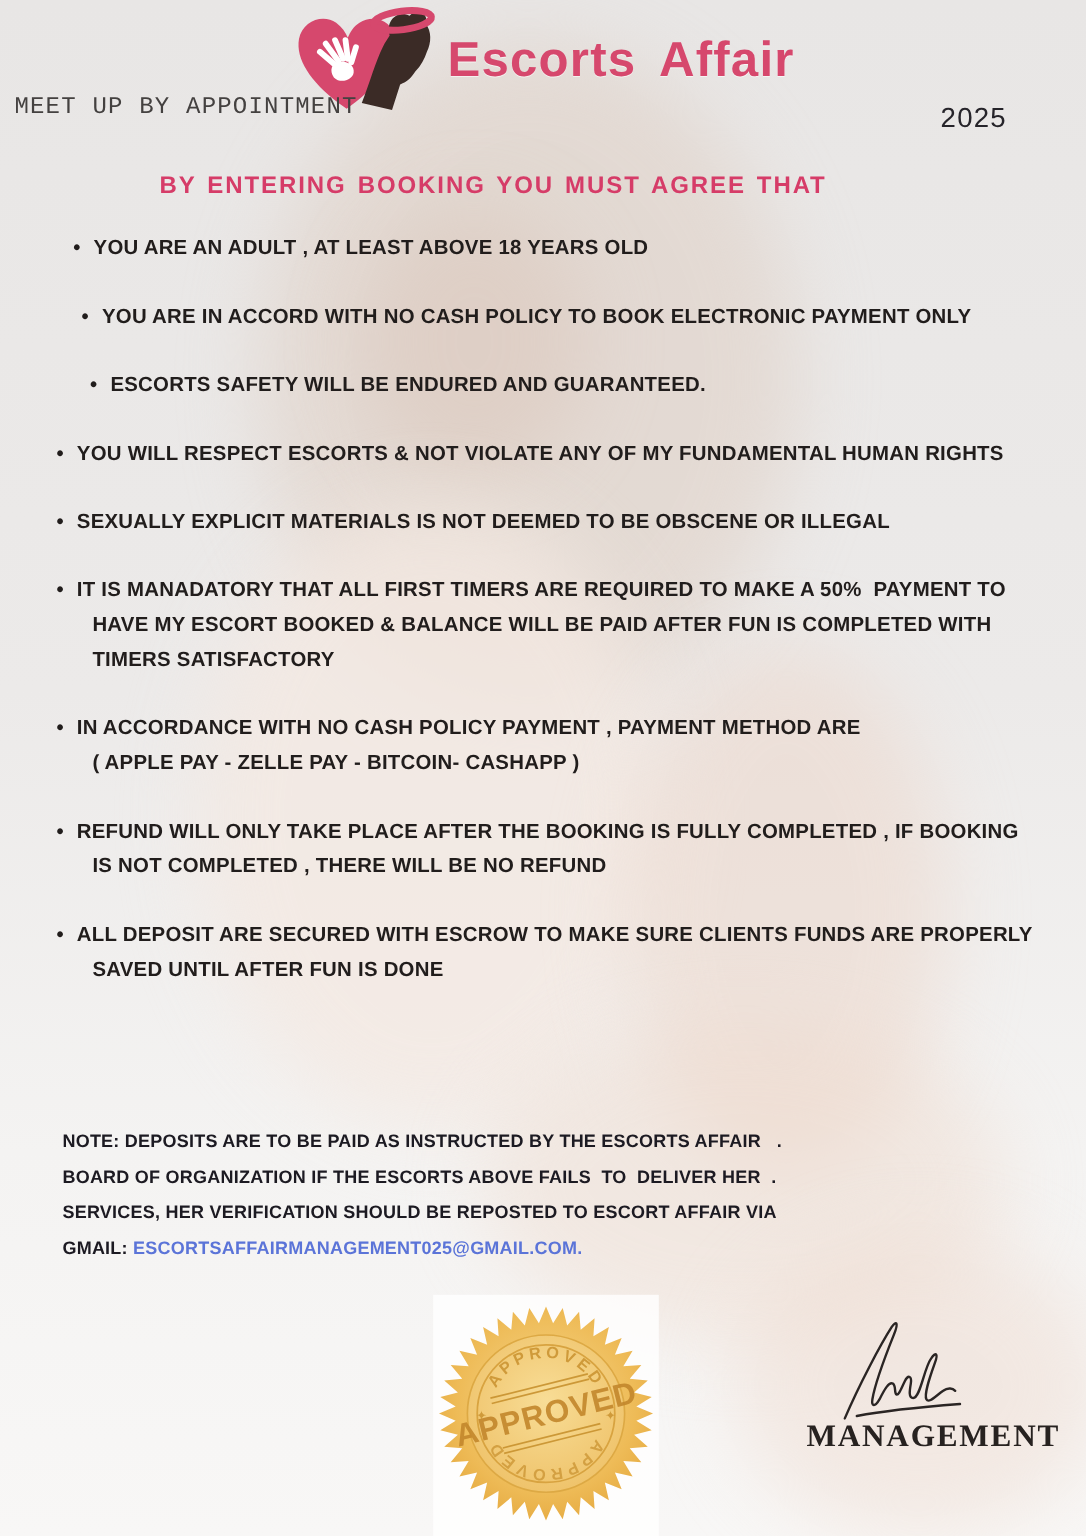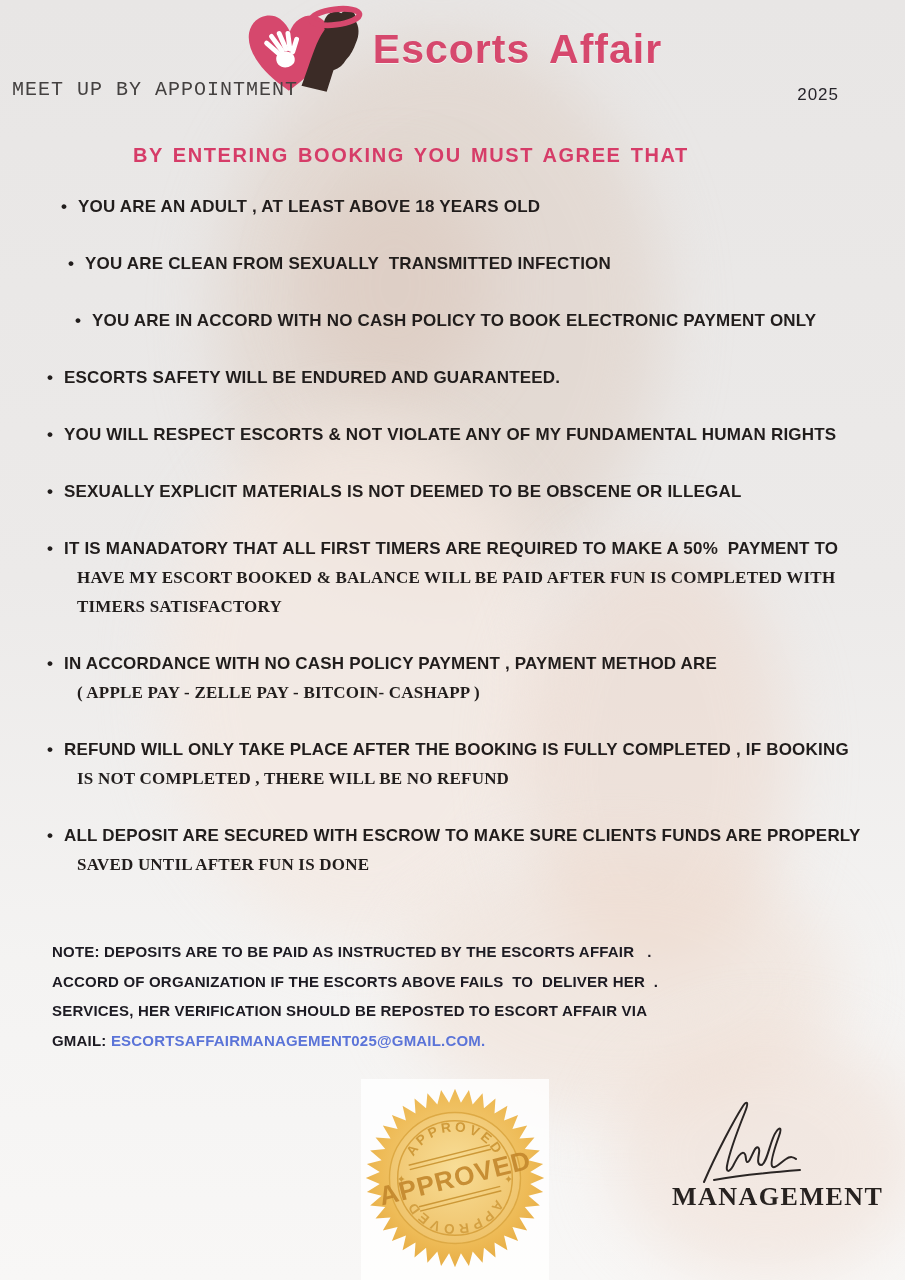--- a/index.html
+++ b/index.html
@@ -17,33 +17,33 @@
   .b-leg{left:400px;top:850px;width:440px;height:270px;background:#eedacd;opacity:.45;}
   .b-hand{left:610px;top:1030px;width:310px;height:250px;background:#eedbd0;opacity:.5;}
 
   .logo{position:absolute;top:4px;left:50%;transform:translateX(-50%);display:flex;align-items:center;gap:4px;}
   .logo svg{display:block;}
   .brand{font-size:41px;font-weight:bold;color:#d6486d;letter-spacing:1px;word-spacing:8px;
          text-shadow:0 1px 0 rgba(255,255,255,.6);}
 
   .tagline{position:absolute;left:12px;top:78px;font-family:"Liberation Mono",monospace;
            font-size:20px;color:#444140;letter-spacing:1px;white-space:pre;}
-  .year{position:absolute;right:66px;top:85px;font-size:17px;color:#26242a;letter-spacing:1px;}
+  .year{position:absolute;right:66px;top:85px;font-size:23px;color:#26242a;letter-spacing:1px;}
 
   .heading{position:absolute;left:133px;top:144px;font-size:20px;font-weight:bold;color:#d63c68;
            letter-spacing:1.6px;word-spacing:2px;white-space:pre;}
 
   .terms{position:absolute;left:47px;top:192px;width:836px;margin:0;padding:0;list-style:none;
          color:#211d1c;font-weight:bold;font-size:17px;line-height:29px;letter-spacing:.2px;}
   .terms li{margin:0 0 28px 0;}
   .terms li:nth-child(1){margin-left:14px;}
   .terms li:nth-child(2){margin-left:21px;}
   .terms li:nth-child(3){margin-left:28px;}
   .terms .l{white-space:pre-wrap;}
-  .terms .cont{padding-left:30px;font-family:Liberation Serif, serif;}
+  .terms .cont{padding-left:30px;}
   .terms .dot{display:inline-block;width:17px;}
 
   .note{position:absolute;left:52px;top:937px;width:810px;font-size:15px;font-weight:bold;
         color:#1c1a22;line-height:29.5px;letter-spacing:.2px;}
   .note .note-line{white-space:pre-wrap;}
   .email{color:#5b74d8;cursor:pointer;}
 
   .seal-backing{position:absolute;left:361px;top:1079px;width:188px;height:201px;
                 background:rgba(255,255,255,.8);}
   .seal{position:absolute;left:364px;top:1083px;width:182px;height:190px;}
@@ -88,23 +88,20 @@
   <div class="tagline">MEET UP BY APPOINTMENT</div>
   <div class="year">2025</div>
 
   <div class="heading">BY ENTERING BOOKING YOU MUST AGREE THAT</div>
 
   <ul class="terms" id="terms-list">
       <li>
         <div class="l first"><span class="dot">•</span>YOU ARE AN ADULT , AT LEAST ABOVE 18 YEARS OLD</div>
       </li>
       <li>
-        <div class="l first"><span class="dot">•</span>YOU ARE CLEAN FROM SEXUALLY  TRANSMITTED INFECTION</div>
-      </li>
-      <li>
         <div class="l first"><span class="dot">•</span>YOU ARE IN ACCORD WITH NO CASH POLICY TO BOOK ELECTRONIC PAYMENT ONLY</div>
       </li>
       <li>
         <div class="l first"><span class="dot">•</span>ESCORTS SAFETY WILL BE ENDURED AND GUARANTEED.</div>
       </li>
       <li>
         <div class="l first"><span class="dot">•</span>YOU WILL RESPECT ESCORTS &amp; NOT VIOLATE ANY OF MY FUNDAMENTAL HUMAN RIGHTS</div>
       </li>
       <li>
         <div class="l first"><span class="dot">•</span>SEXUALLY EXPLICIT MATERIALS IS NOT DEEMED TO BE OBSCENE OR ILLEGAL</div>
@@ -124,21 +121,21 @@
       </li>
       <li>
         <div class="l first"><span class="dot">•</span>ALL DEPOSIT ARE SECURED WITH ESCROW TO MAKE SURE CLIENTS FUNDS ARE PROPERLY</div>
         <div class="l cont">SAVED UNTIL AFTER FUN IS DONE</div>
       </li>
     </ul>
 
   <div class="note">
     <div id="note-lines">
         <div class="note-line">NOTE: DEPOSITS ARE TO BE PAID AS INSTRUCTED BY THE ESCORTS AFFAIR   .</div>
-        <div class="note-line">ACCORD OF ORGANIZATION IF THE ESCORTS ABOVE FAILS  TO  DELIVER HER  .</div>
+        <div class="note-line">BOARD OF ORGANIZATION IF THE ESCORTS ABOVE FAILS  TO  DELIVER HER  .</div>
         <div class="note-line">SERVICES, HER VERIFICATION SHOULD BE REPOSTED TO ESCORT AFFAIR VIA</div>
       </div>
     <div class="note-line"><span>GMAIL: </span><span class="email">ESCORTSAFFAIRMANAGEMENT025@GMAIL.COM.</span></div>
   </div>
 
   <div class="seal-backing"></div>
   <svg class="seal" viewBox="0 0 200 200">
     <defs>
       <radialGradient id="gBurst" cx="50%" cy="45%" r="60%">
         <stop offset="0%" stop-color="#f6d88d"></stop>

